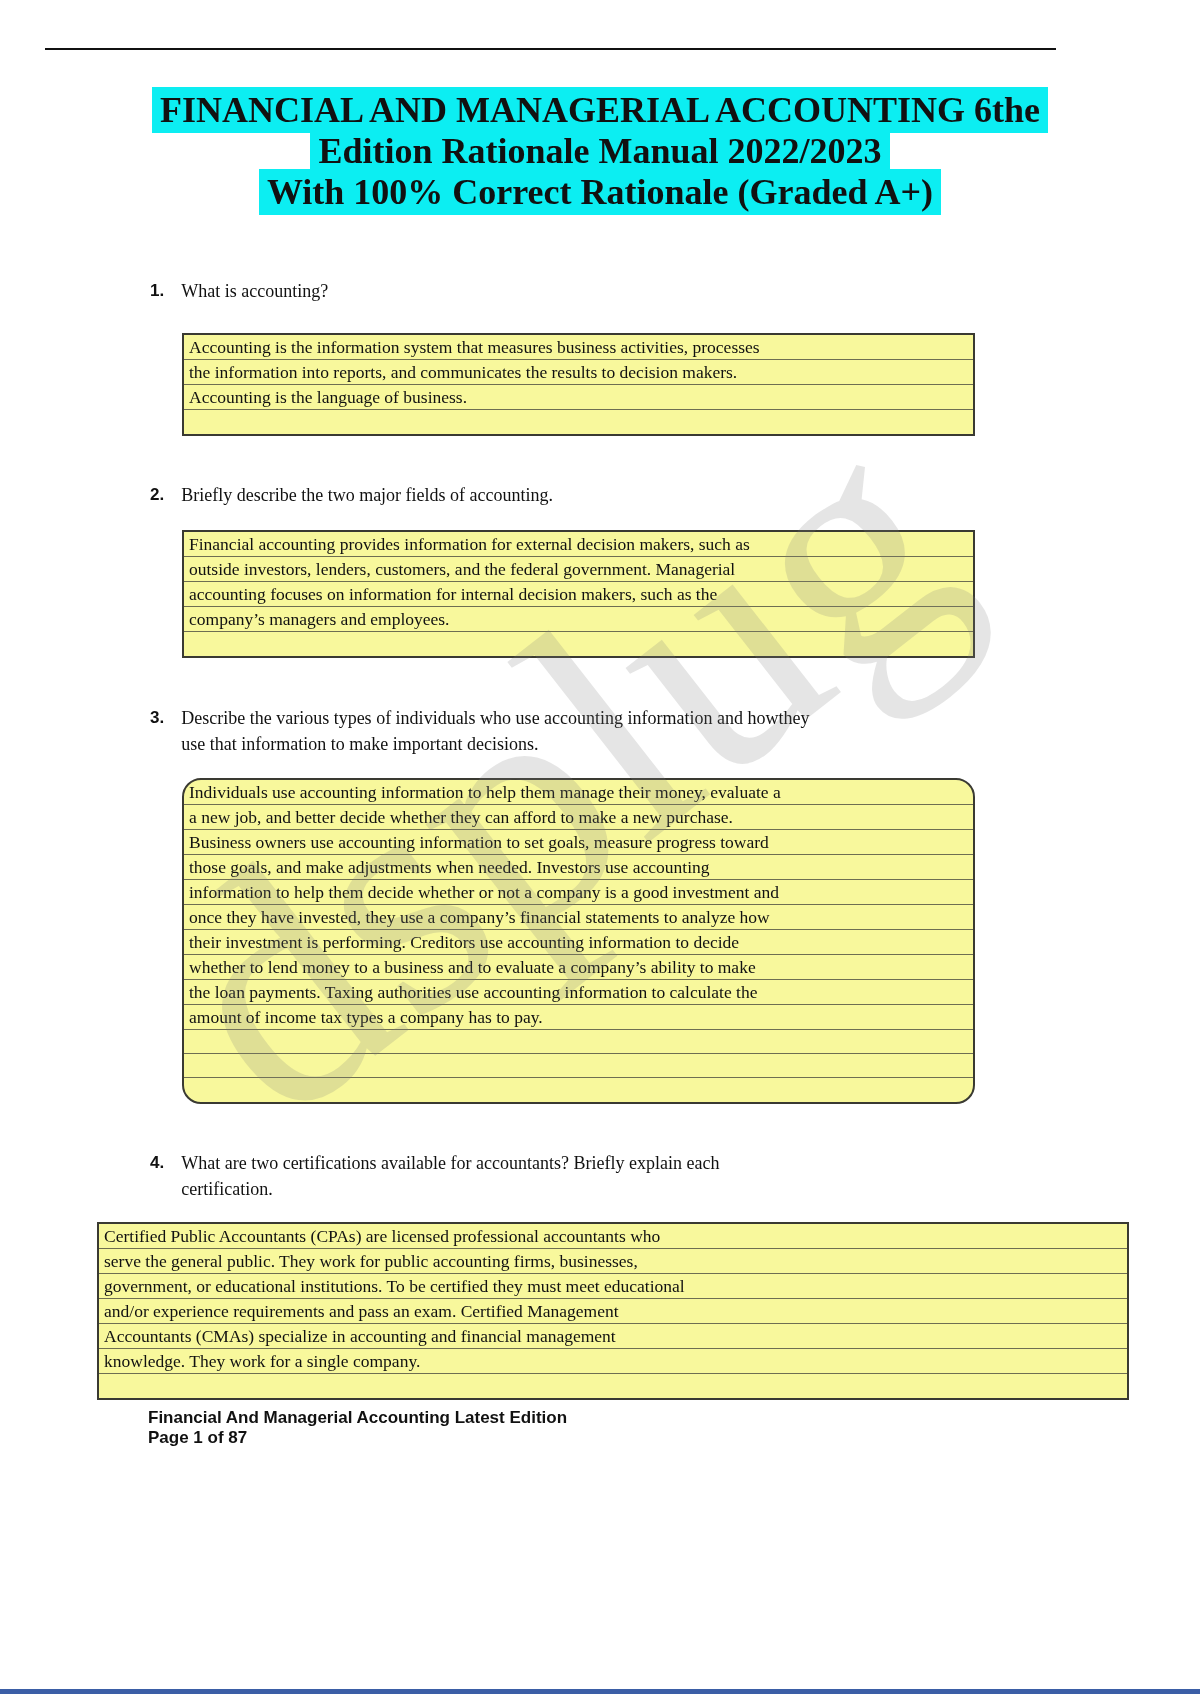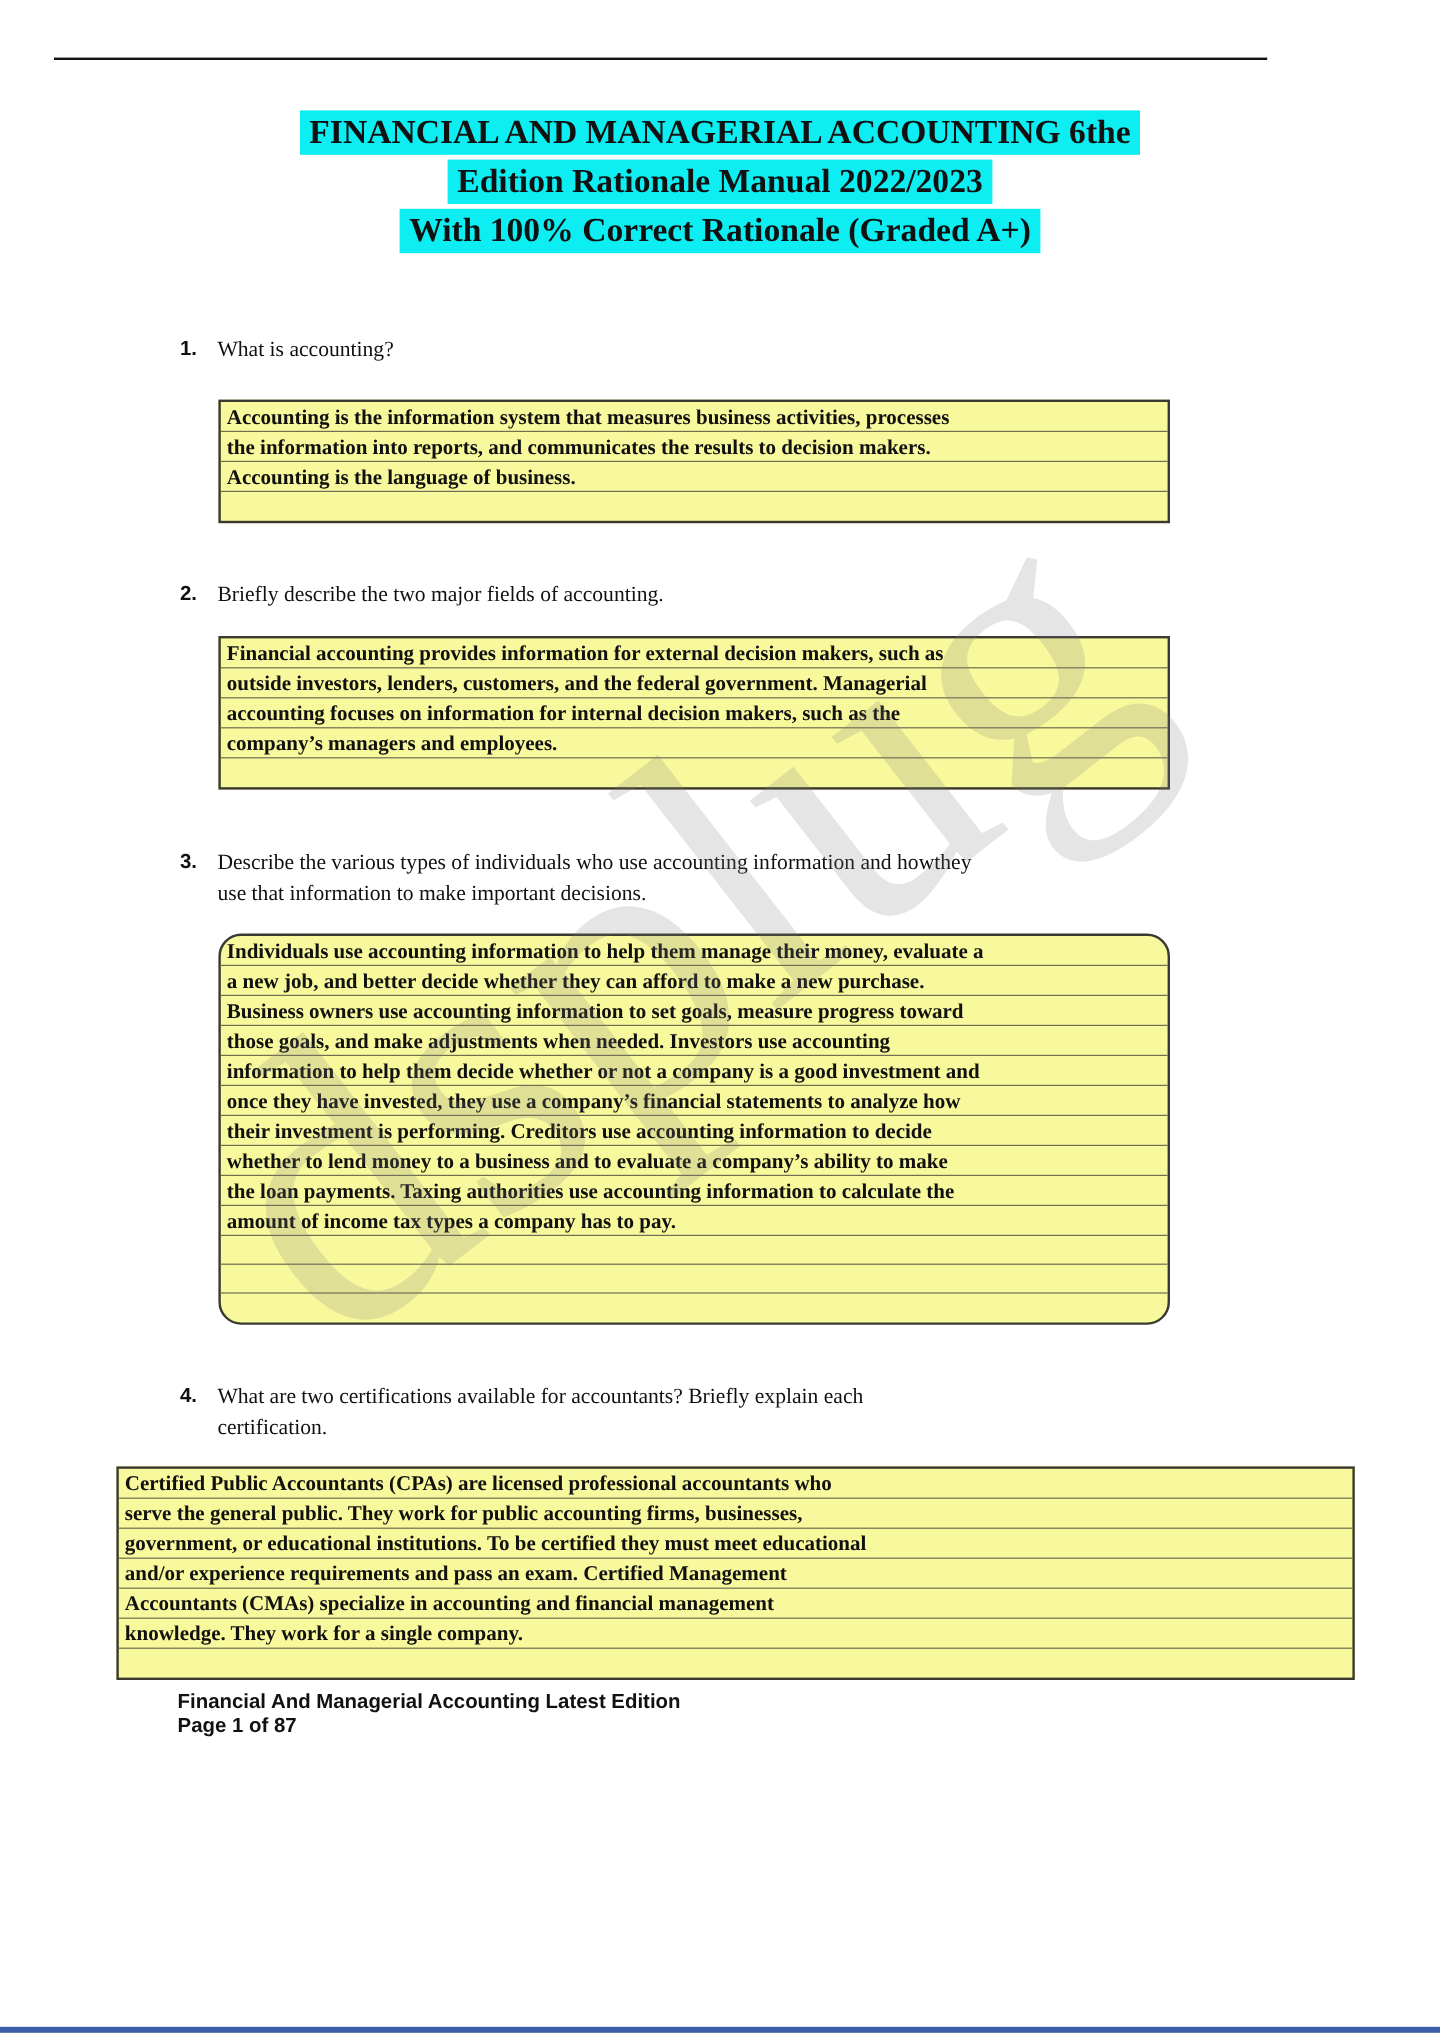--- a/index.html
+++ b/index.html
@@ -18,21 +18,21 @@
     width: 1011px; height: 2px;
     background: #111111;
   }
 
   .title-block {
     position: absolute;
     top: 90px; left: 0;
     width: 100%;
     text-align: center;
     font-weight: bold;
-    font-size: 28px;
+    font-size: 36px;
     line-height: 41px;
     font-family: "Liberation Serif", serif;
   }
   .title-line { display: block; }
   .title-line .hl {
     background: #0ceef2;
     padding: 3px 8px;
     display: inline;
     box-decoration-break: clone;
   }
@@ -67,21 +67,20 @@
     line-height: 26px;
   }
   .q-lines { display: block; }
   .q-line { display: block; }
 
   .answer-box {
     position: absolute;
     background: #f8f89c;
     border: 2px solid #3a3a32;
     z-index: 2;
-    font-weight: bold;
   }
   .answer-row {
     min-height: 24px;
     line-height: 24px;
     font-size: 17.5px;
     padding: 0 5px;
     border-bottom: 1px solid #6e6e52;
     white-space: nowrap;
     overflow: hidden;
   }

